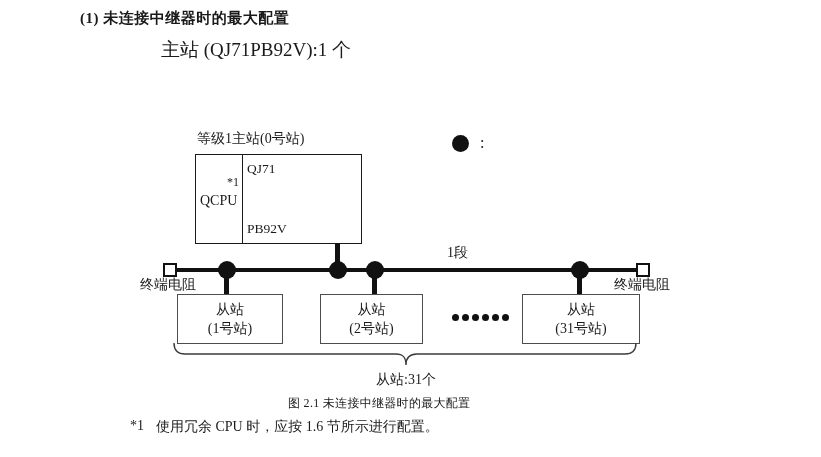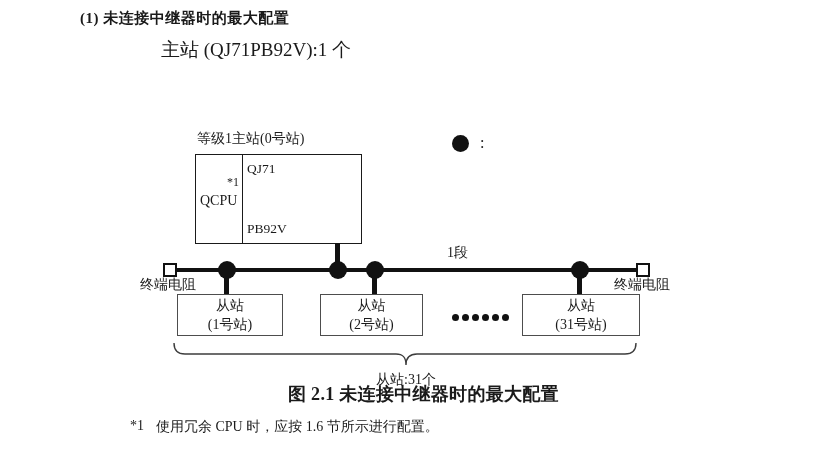--- a/index.html
+++ b/index.html
@@ -42,35 +42,35 @@
   .node-dot { width:18px; height:18px; border-radius:50%; background:#111; top:261px; }
   .nd1{ left:218px; } .nd2{ left:329px; } .nd3{ left:366px; } .nd4{ left:571px; }
 
   .vline { width:5px; background:#111; }
   .vl-master { left:335px; top:243px; height:27px; }
   .vl-s1  { left:224px; top:270px; height:25px; }
   .vl-s2  { left:372px; top:270px; height:25px; }
   .vl-s31 { left:577px; top:270px; height:25px; }
 
   .slave-box {
-    top:294px; height:42px; border:1.5px solid #4d4d4d; background:#fff;
+    top:294px; height:50px; border:1.5px solid #4d4d4d; background:#fff;
     display:flex; flex-direction:column; align-items:center; justify-content:center;
     font-size:14px; line-height:19px; box-sizing:border-box;
   }
   .sb1  { left:177px; width:106px; }
   .sb2  { left:320px; width:103px; }
   .sb31 { left:522px; width:118px; }
 
   .ellipsis { left:452px; top:314px; display:flex; gap:3px; }
   .edot { width:7px; height:7px; border-radius:50%; background:#111; }
 
   .brace-svg { left:170px; top:342px; }
   .brace-label { left:356px; top:371px; width:100px; text-align:center; font-size:14px; }
 
-  .caption { left:288px; top:382px; font-size:18px; font-weight:bold; letter-spacing:0.3px; }
+  .caption { left:288px; top:395px; font-size:12px; font-weight:normal; letter-spacing:0.3px; }
   .footnote { left:130px; top:418px; font-size:14px; display:flex; }
   .footnote-marker { width:26px; flex:none; }
 </style>
 </head>
 <body>
 
 <div class="page">
 
   <div class="abs heading">(1) 未连接中继器时的最大配置</div>
   <div class="abs master-line">主站 (QJ71PB92V):1 个</div>

